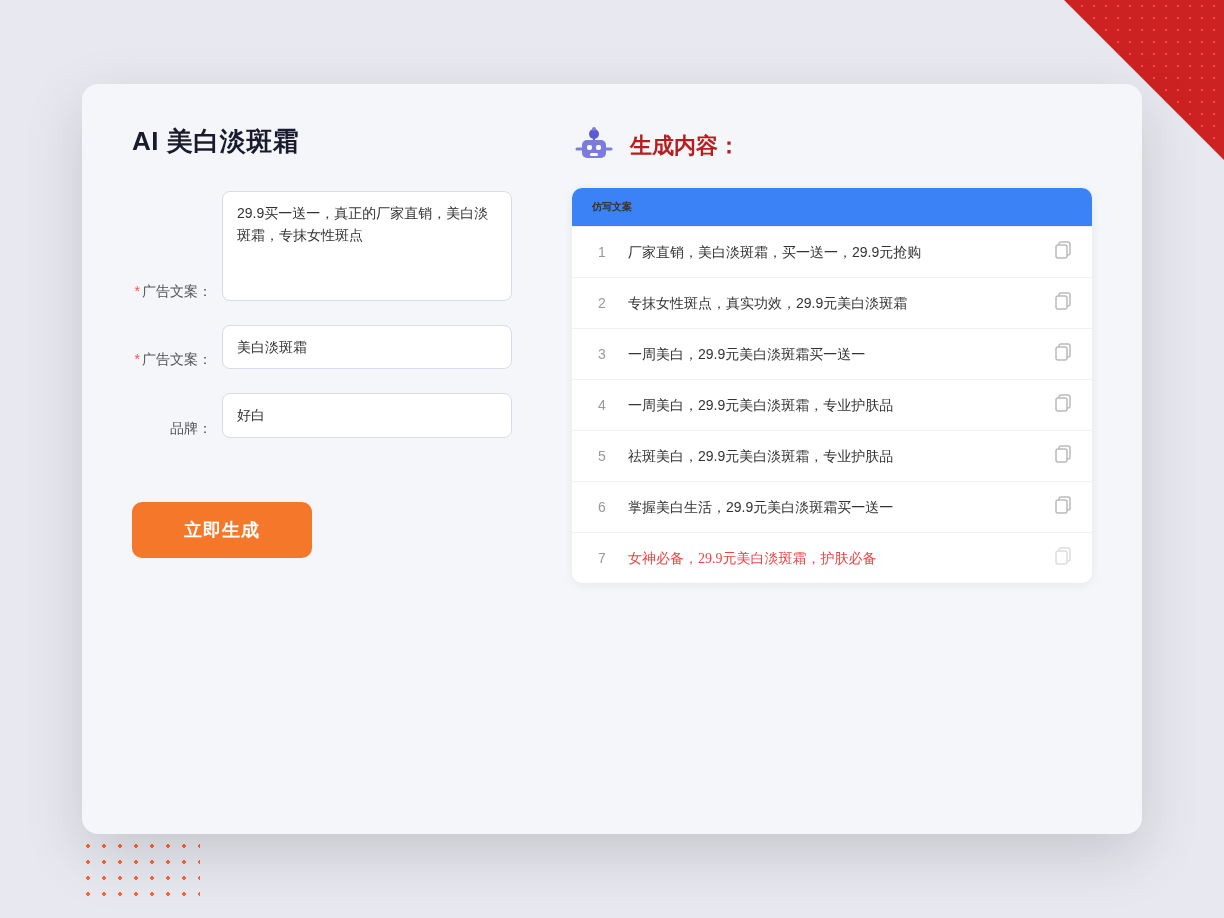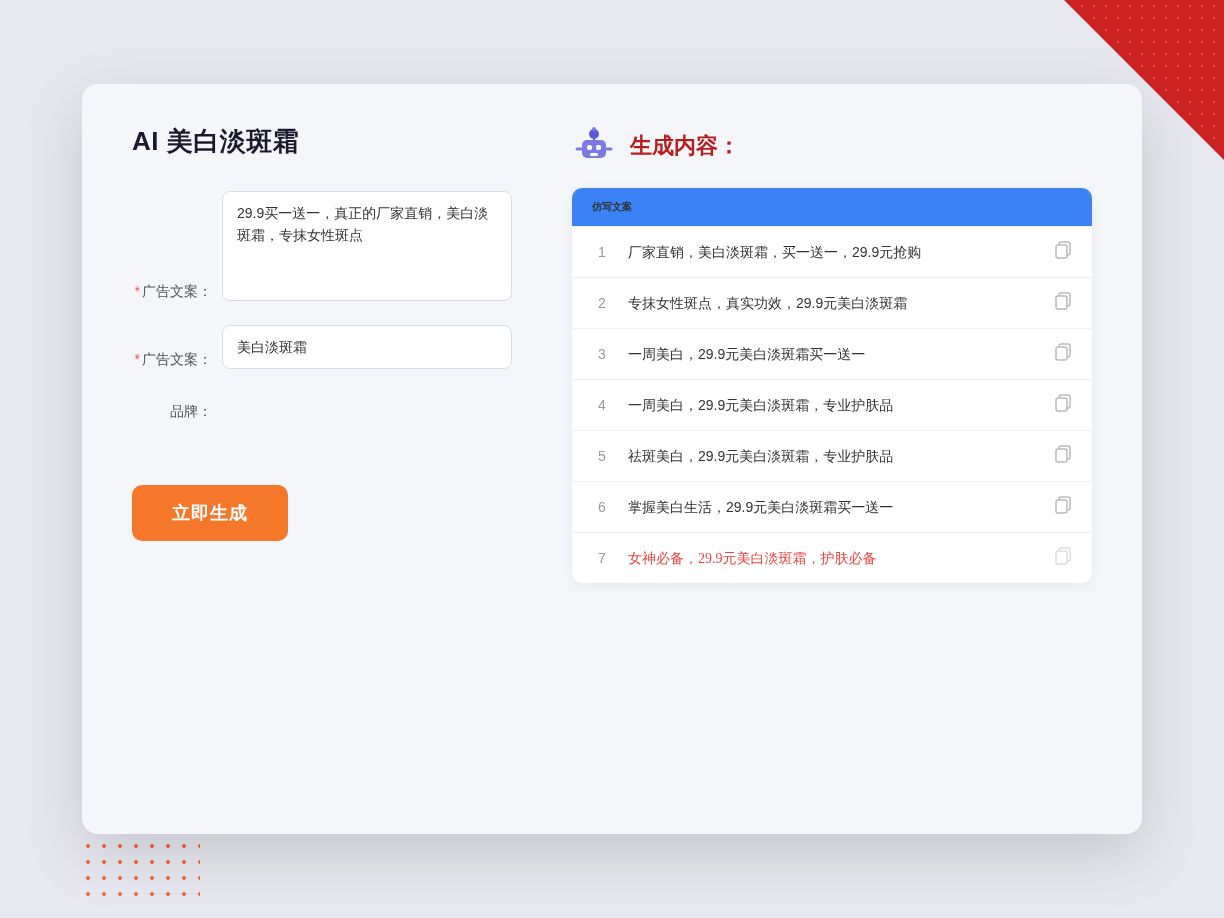--- a/index.html
+++ b/index.html
@@ -164,21 +164,21 @@
     .textarea-input {
       height: 110px;
     }
 
     .generate-btn {
       margin-top: 40px;
       background: #f5782a;
       color: #fff;
       border: none;
       border-radius: 10px;
-      padding: 16px 40px;
+      padding: 16px 52px;
       font-size: 18px;
       font-weight: 600;
       cursor: pointer;
       letter-spacing: 1px;
       font-family: inherit;
     }
 
     
     .right-panel {
       flex: 1;
@@ -275,20 +275,21 @@
       <div class="form-row">
         <label class="form-label">
           <span class="required">*</span><span>广告文案：</span>
         </label>
         <input type="text" class="form-input" value="美白淡斑霜" style="">
       </div>
 
       
       <div class="form-row">
         <label class="form-label">品牌：</label>
+        <input type="text" class="form-input" value="好白" style="">
       </div>
 
       <button class="generate-btn">立即生成</button>
     </div>
 
     <div class="right-panel">
 
       <div class="result-header">
 
         <svg class="robot-icon" viewBox="0 0 44 44" xmlns="http://www.w3.org/2000/svg">

